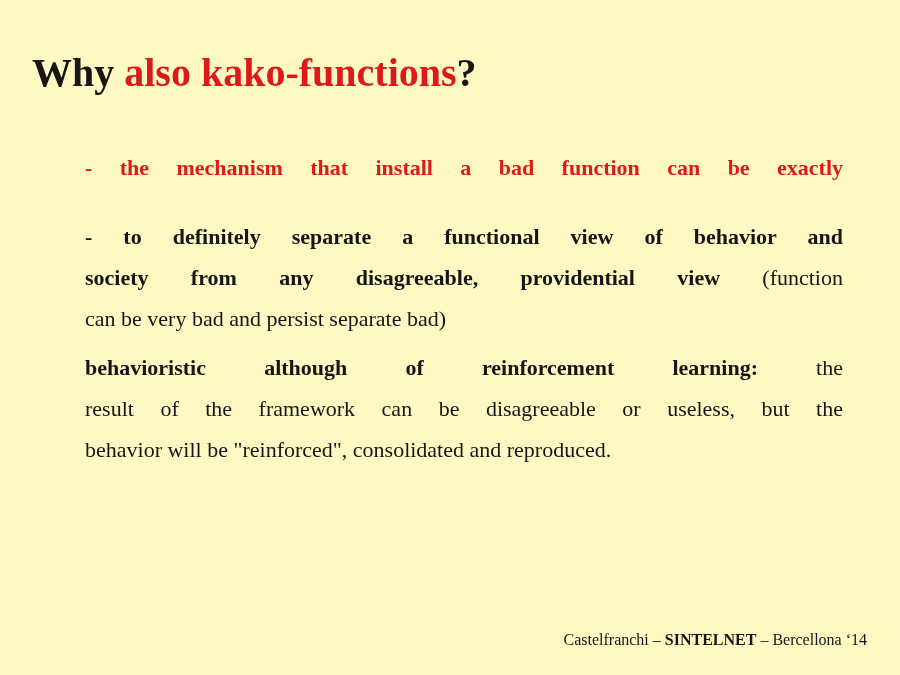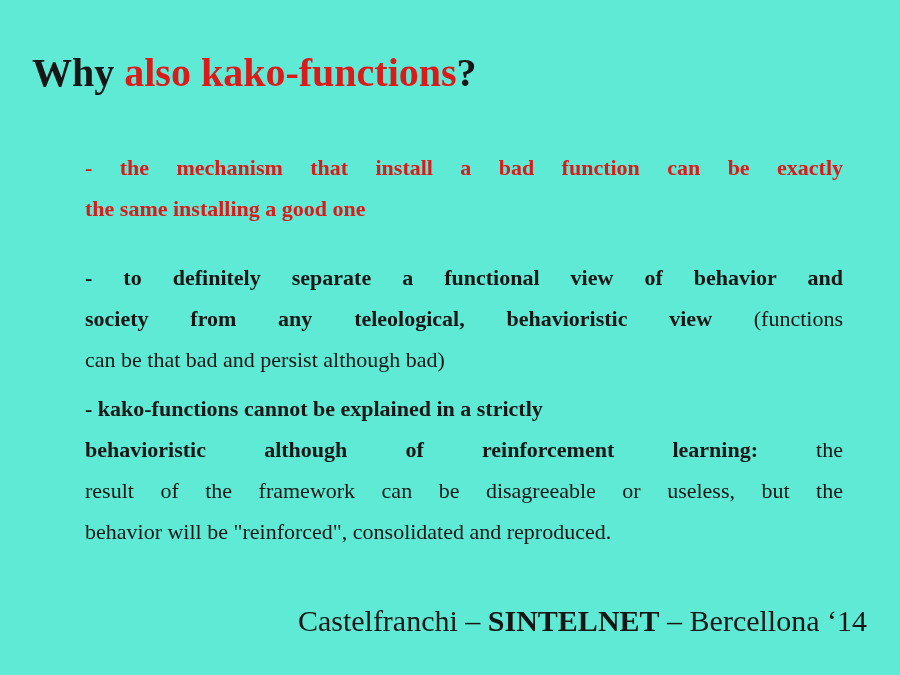--- a/index.html
+++ b/index.html
@@ -11,21 +11,21 @@
     margin: 0; padding: 0;
     width: 900px; height: 675px;
     background: #ffffff;
     font-family: "Liberation Serif", "DejaVu Serif", serif;
     color: var(--black);
     overflow: hidden;
   }
   .slide {
     position: relative;
     width: 900px; height: 675px;
-    background: #5eead4;
+    background: #fef9c3;
   }
   .title {
     position: absolute;
     left: 32px; top: 50px;
     margin: 0;
     font-size: 40px;
     line-height: 1.15;
     font-weight: 700;
     white-space: nowrap;
   }
@@ -41,45 +41,43 @@
   .para:last-child { margin-bottom: 0; }
   .line.fill {
     text-align: justify;
     text-align-last: justify;
   }
   .line.nofill { text-align: left; }
   .b { font-weight: 700; }
   .r { color: var(--red); }
   .footer {
     position: absolute;
-    right: 33px; top: 602px;
-    font-size: 30px;
+    right: 33px; top: 630px;
+    font-size: 16px;
     line-height: 1.25;
     white-space: nowrap;
     font-family: Liberation Serif, serif;
   }
 </style>
 </head>
 <body>
 
 <div class="slide">
   <h1 class="title"><span class="b ">Why </span><span class="b r">also kako-functions</span><span class="b ">?</span></h1>
 
   <div class="body">
       <div class="para">
         <div class="line fill"><span class="b r">- the mechanism that install a bad function can be exactly</span></div>
-        <div class="line nofill"><span class="b r">the same installing a good one</span></div>
       </div>
       <div class="para">
         <div class="line fill"><span class="b ">- to definitely separate a functional view of behavior and</span></div>
-        <div class="line fill"><span class="b ">society from any teleological, behavioristic view</span><span class=""> (functions</span></div>
-        <div class="line nofill"><span class="">can be that bad and persist although bad)</span></div>
+        <div class="line fill"><span class="b ">society from any disagreeable, providential view</span><span class=""> (function</span></div>
+        <div class="line nofill"><span class="">can be very bad and persist separate bad)</span></div>
       </div>
       <div class="para">
-        <div class="line nofill"><span class="b ">- kako-functions cannot be explained in a strictly</span></div>
         <div class="line fill"><span class="b ">behavioristic although of reinforcement learning:</span><span class=""> the</span></div>
         <div class="line fill"><span class="">result of the framework can be disagreeable or useless, but the</span></div>
         <div class="line nofill"><span class="">behavior will be "reinforced", consolidated and reproduced.</span></div>
       </div>
     </div>
 
   <div class="footer"><span class="">Castelfranchi – </span><span class="b ">SINTELNET</span><span class=""> – Bercellona ‘14</span></div>
 </div>
 
 </body></html>

